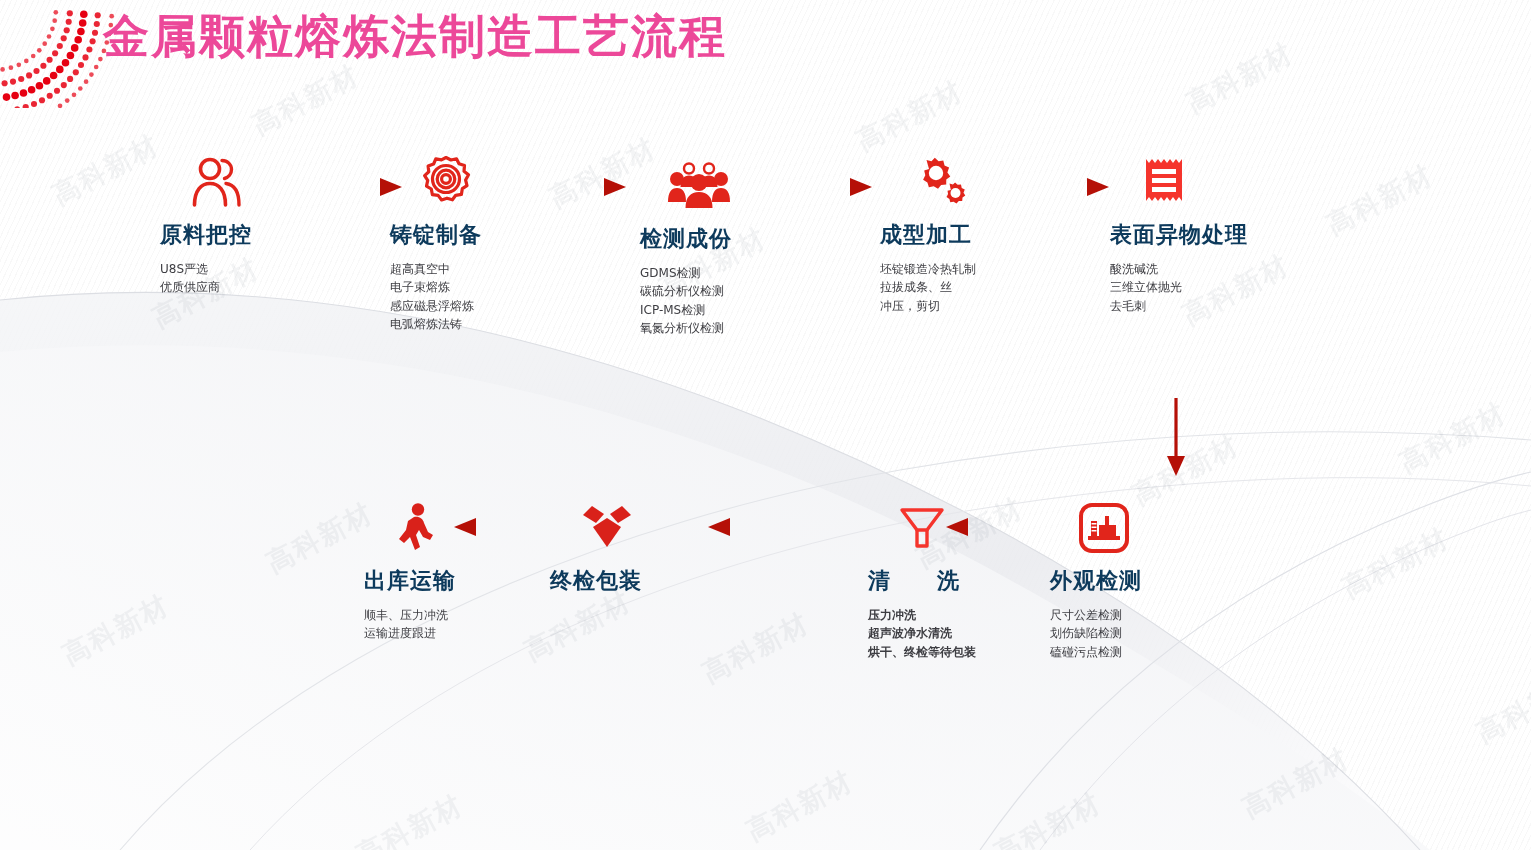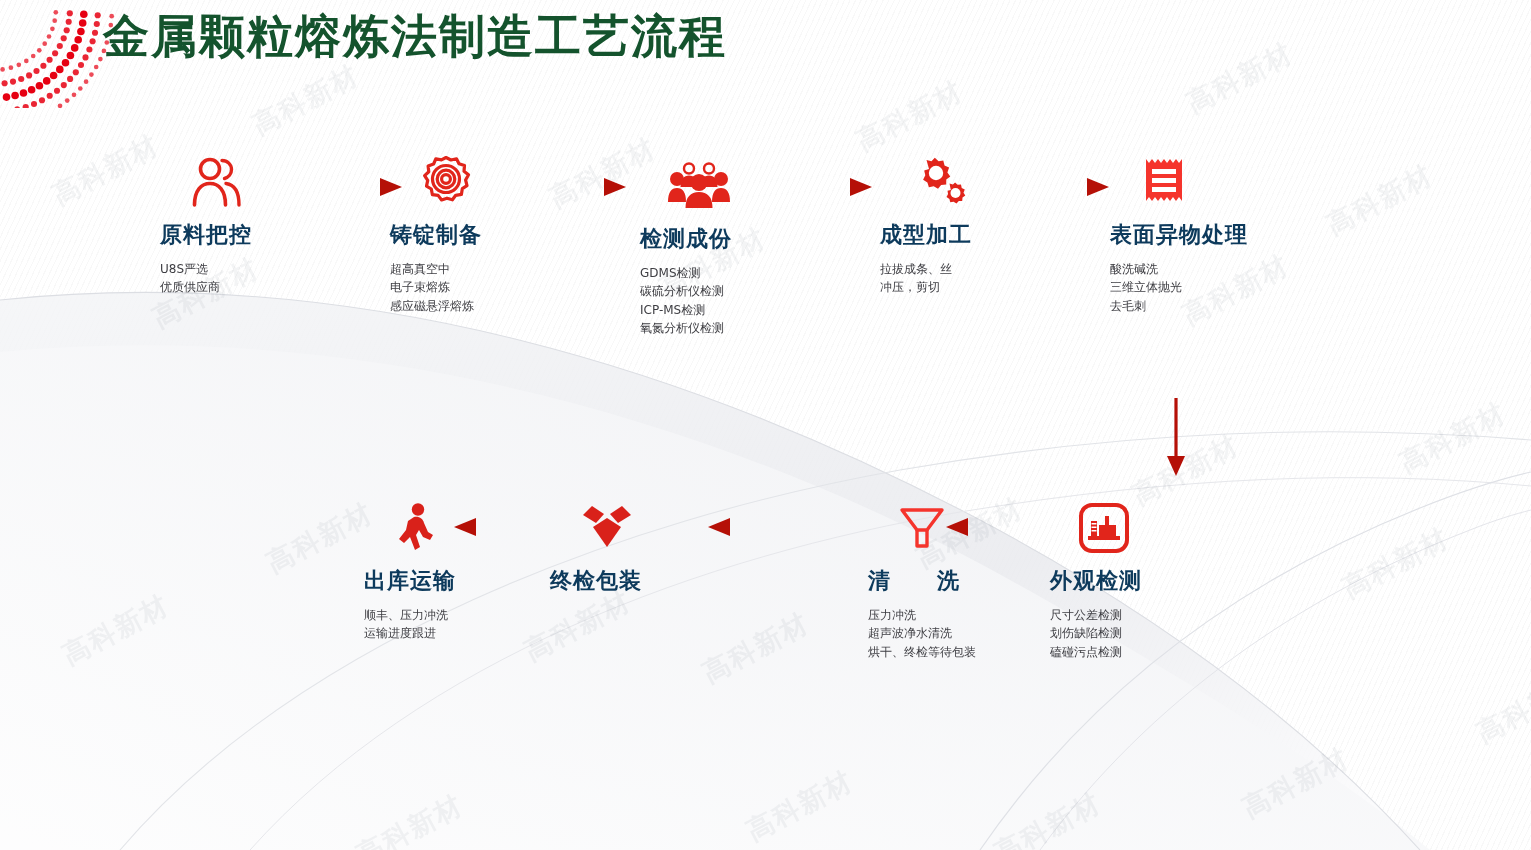--- a/index.html
+++ b/index.html
@@ -67,21 +67,21 @@
     position: absolute;
     top: 0; left: 0;
     width: 130px; height: 108px;
   }
   #page-title {
     position: absolute;
     left: 103px;
     top: 6px;
     font-size: 46px;
     font-weight: 700;
-    color: #14532d;
+    color: #ec4899;
     letter-spacing: 2px;
     font-family: Liberation Mono, monospace;
     white-space: nowrap;
   }
 
   
   #flow { position: absolute; inset: 0; z-index: 3; }
 
   .step {
     position: absolute;
@@ -285,20 +285,21 @@
           <circle cx="28" cy="25" r="8.8"></circle>
           <circle cx="28" cy="25" r="4.4"></circle>
         </g>
       </svg>
     </div>
     <div class="step-title">铸锭制备</div>
     <div class="step-lines">
       <div class="step-line">超高真空中</div>
       <div class="step-line">电子束熔炼</div>
       <div class="step-line">感应磁悬浮熔炼</div>
+      <div class="step-line">电弧熔炼法铸</div>
     </div>
   </div>
 
   <svg class="arrow-h" style="left:512px; top:172px;" width="120" height="30" viewBox="0 0 120 30">
     <line x1="0" y1="15" x2="96" y2="15" stroke="url(#ag1)" stroke-width="3.6"></line>
     <polygon points="92,6 114,15 92,24" fill="#b51007"></polygon>
   </svg>
 
   <div class="step" style="left:640px; top:156px;">
     <div class="step-icon">
@@ -341,20 +342,21 @@
           <circle cx="28" cy="16" r="7.2" fill="#ffffff"></circle>
           <path d="M41.5,26.5 L44.9,27.6 L47.1,25.4 L49.6,27.8 L53,27.5 L53.7,30.9 L56.8,32.5 L55.5,35.7
                    L57.3,38.6 L54.5,40.6 L54.2,44 L50.8,44.1 L48.5,46.6 L45.6,44.8 L42.3,45.3 L41.4,42
                    L38.5,40.1 L40.1,37.1 L39.5,33.8 L42.8,33 Z"></path>
           <circle cx="47.5" cy="36" r="5" fill="#ffffff"></circle>
         </g>
       </svg>
     </div>
     <div class="step-title">成型加工</div>
     <div class="step-lines" style="width:250px;">
+      <div class="step-line">坯锭锻造冷热轧制</div>
       <div class="step-line">拉拔成条、丝</div>
       <div class="step-line">冲压，剪切</div>
     </div>
   </div>
 
   <svg class="arrow-h" style="left:995px; top:172px;" width="120" height="30" viewBox="0 0 120 30">
     <line x1="0" y1="15" x2="96" y2="15" stroke="url(#ag1)" stroke-width="3.6"></line>
     <polygon points="92,6 114,15 92,24" fill="#b51007"></polygon>
   </svg>
 
@@ -419,21 +421,21 @@
   <div class="step" style="left:822px; top:498px;margin-left:46px;">
     <div class="step-icon">
       <svg width="52" height="52" viewBox="0 0 52 52">
         <g fill="none" stroke="#f5342c" stroke-width="3.4" stroke-linejoin="round">
           <path d="M6,8 L46,8 L31,28 L21,28 Z"></path>
           <path d="M21,28 L21,44 L31,44 L31,28"></path>
         </g>
       </svg>
     </div>
     <div class="step-title">清　　洗</div>
-    <div class="step-lines" style="width:152px;">
+    <div class="step-lines" style="width:152px;font-weight:bold;">
       <div class="step-line">压力冲洗</div>
       <div class="step-line">超声波净水清洗</div>
       <div class="step-line">烘干、终检等待包装</div>
     </div>
   </div>
 
   <svg class="arrow-h" style="left:702px; top:512px;" width="120" height="30" viewBox="0 0 120 30">
     <line x1="120" y1="15" x2="24" y2="15" stroke="url(#ag2)" stroke-width="3.6"></line>
     <polygon points="28,6 6,15 28,24" fill="#b51007"></polygon>
   </svg>

